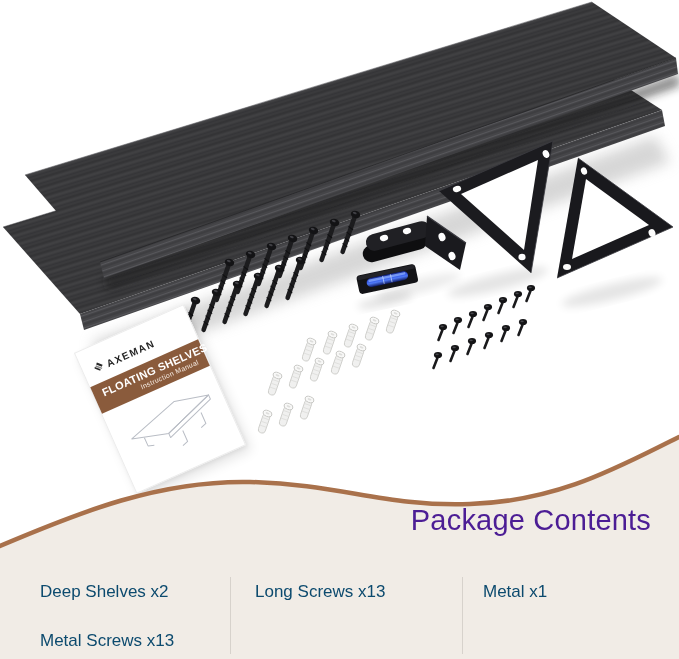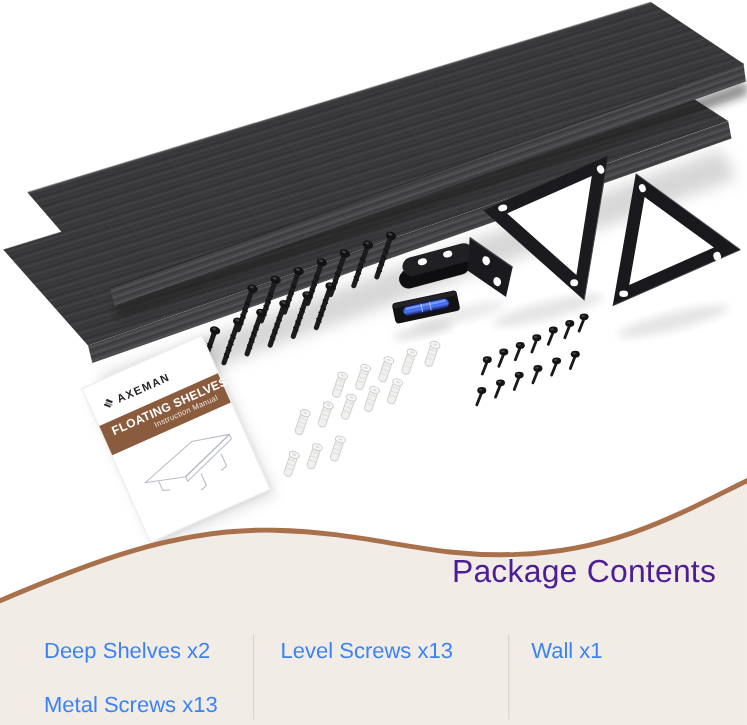--- a/index.html
+++ b/index.html
@@ -15,21 +15,21 @@
                   font-size:10px;font-weight:bold;letter-spacing:1.4px;color:#242424;}
   #booklet .band{margin:9px 0 0 0;background:#8a5b3c;padding:4px 9px 5px 9px;}
   #booklet .band .t1{font-size:11px;font-weight:bold;color:#fff;letter-spacing:.3px;white-space:nowrap;}
   #booklet .band .t2{font-size:7px;color:#f4e9e0;text-align:right;margin-top:1px;letter-spacing:.3px;}
   #booklet .sketch{margin:14px auto 0 auto;display:block;}
   
   #wave-svg{position:absolute;left:0;top:0;z-index:3;pointer-events:none;}
   #pkg-title{position:absolute;right:28px;top:504px;z-index:4;font-size:29px;font-weight:normal;
              color:#4c1d95;letter-spacing:.2px;}
   .col{position:absolute;z-index:4;top:579px;}
-  .col .item{font-size:20px;color:#3b82f6;line-height:26px;margin-bottom:23px;white-space:nowrap;}
+  .col .item{font-size:17px;color:#0c4a6e;line-height:26px;margin-bottom:23px;white-space:nowrap;}
   #col-1{left:40px;} #col-2{left:255px;} #col-3{left:483px;}
   .vdiv{position:absolute;z-index:4;top:577px;width:1px;height:77px;background:#d7d2cc;}
   #vdiv-1{left:230px;} #vdiv-2{left:462px;}
 </style>
 </head>
 <body>
 
 <div id="stage">
 
   <svg id="photo-svg" width="679" height="560" viewBox="0 0 679 560">
@@ -214,20 +214,20 @@
   </svg>
 
   <div id="pkg-title">Package Contents</div>
 
   <div class="col" id="col-1">
     <div class="item">Deep Shelves x2</div>
     <div class="item">Metal Screws x13</div>
   </div>
   <div class="vdiv" id="vdiv-1"></div>
   <div class="col" id="col-2">
-    <div class="item">Level Screws x13</div>
+    <div class="item">Long Screws x13</div>
   </div>
   <div class="vdiv" id="vdiv-2"></div>
   <div class="col" id="col-3">
-    <div class="item">Wall x1</div>
+    <div class="item">Metal x1</div>
   </div>
 
 </div>
 
 </body></html>

